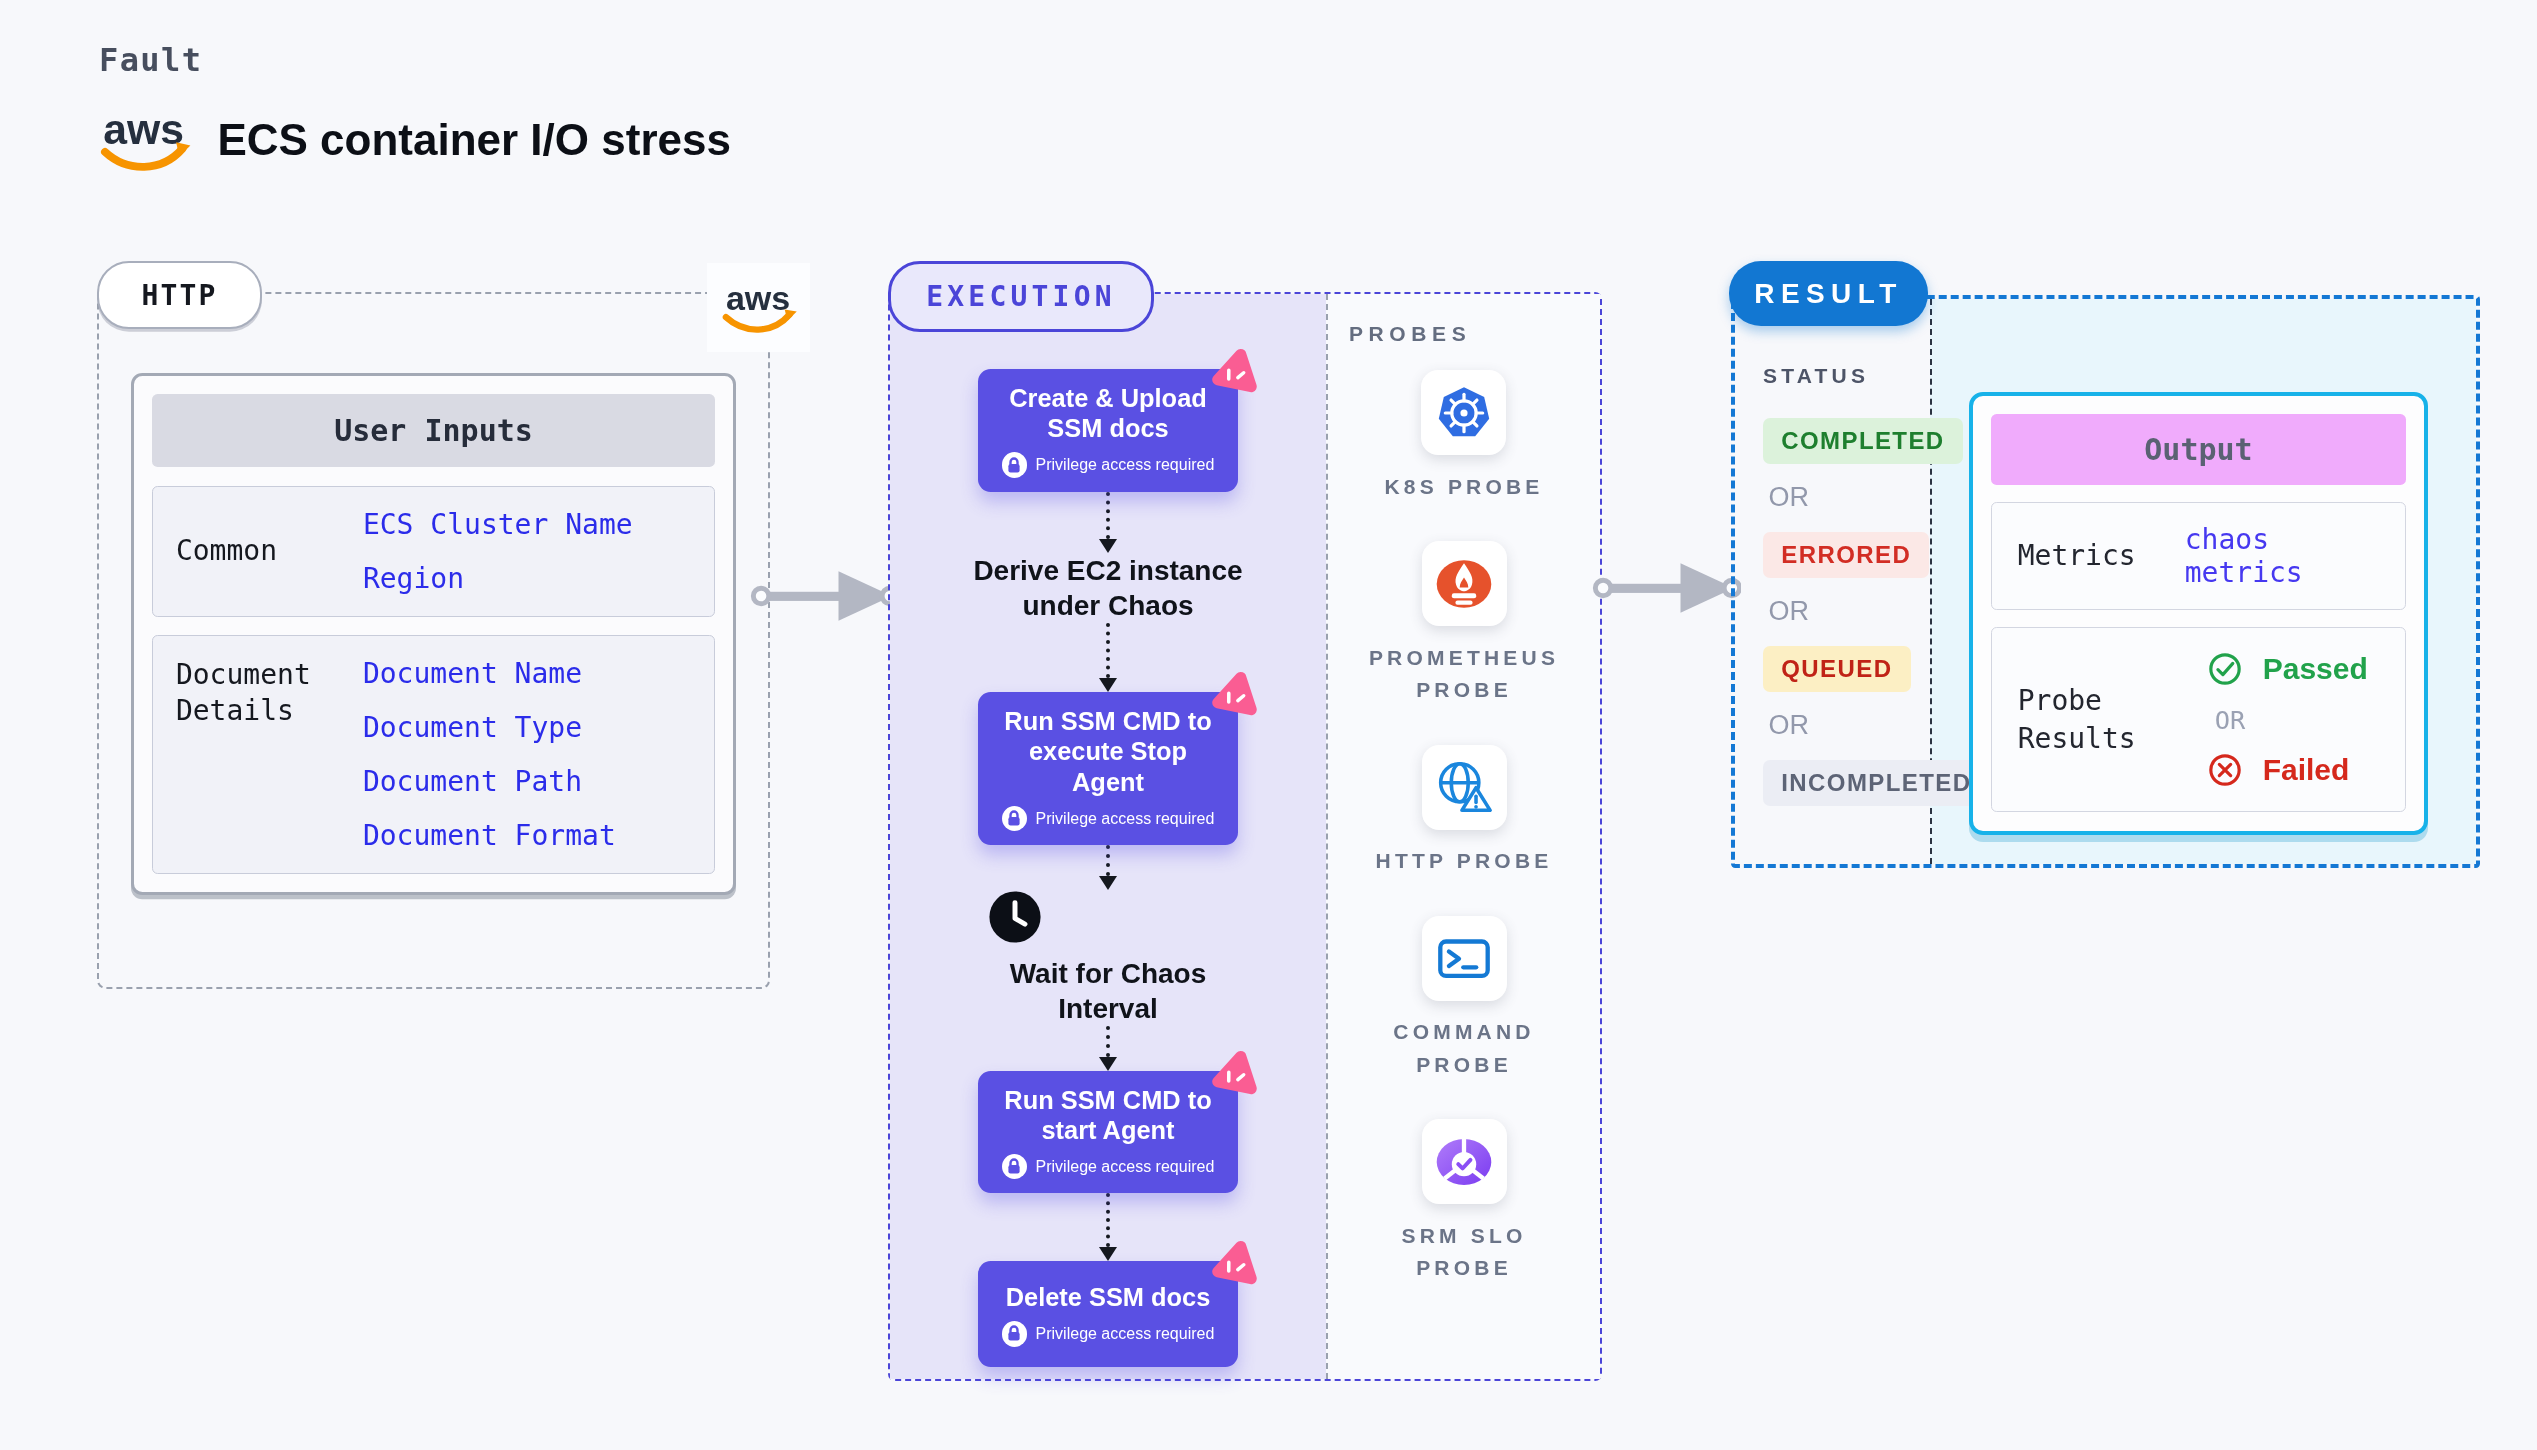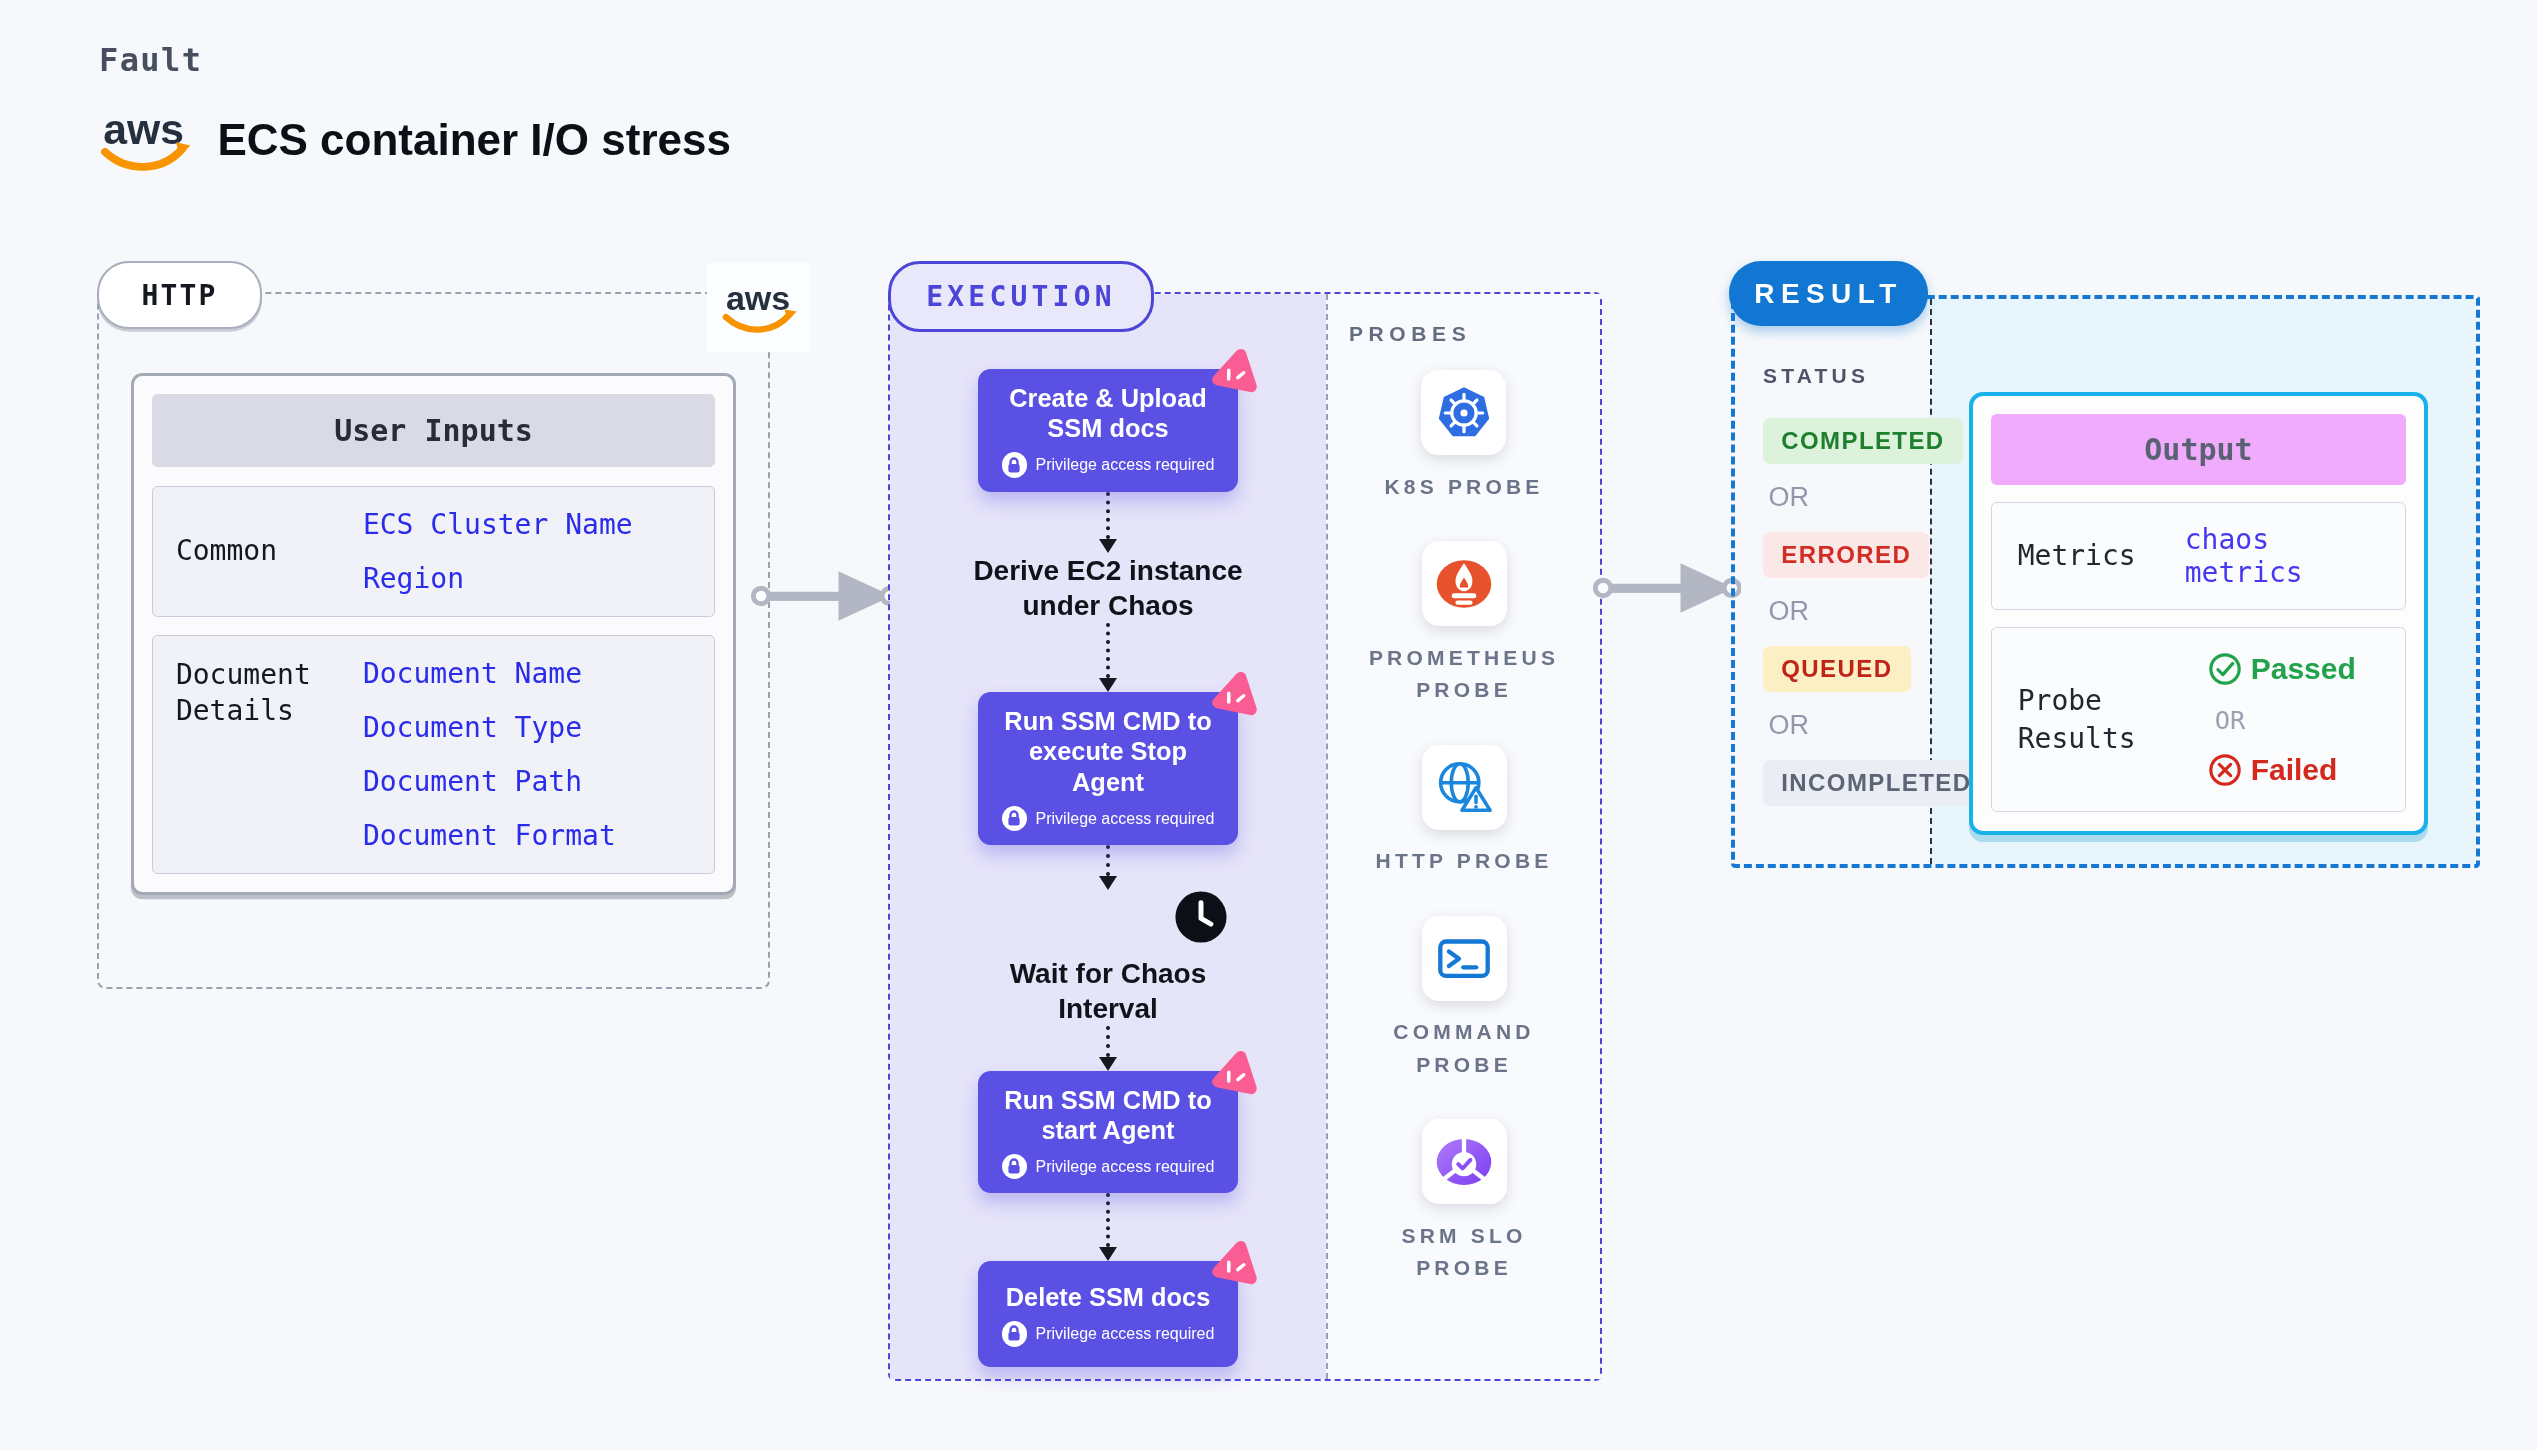--- a/index.html
+++ b/index.html
@@ -47,21 +47,21 @@
   .priv{display:flex;align-items:center;gap:8.5px;}
   .priv-circle{width:25.4px;height:25.4px;border-radius:50%;background:#fff;display:flex;align-items:center;justify-content:center;flex:none;}
   .priv-text{font:400 16px "Liberation Sans",sans-serif;color:#fff;}
   .chaos-badge{position:absolute;top:-21px;right:-21px;}
   .darrow{display:flex;flex-direction:column;align-items:center;}
   .dline{flex:1 1 auto;width:0;border-left:4.2px dotted #15181f;}
   .dhead{width:0;height:0;border-left:9.2px solid transparent;border-right:9.2px solid transparent;border-top:14px solid #15181f;}
   .flow-note{font:700 28px "Liberation Sans",sans-serif;color:#10131a;text-align:center;line-height:1.25;}
   .derive-note{max-width:332px;}
   .wait-note{max-width:240px;margin-top:11.3px;}
-  .wait-node{display:flex;flex-direction:column;align-items:flex-end;}
+  .wait-node{display:flex;flex-direction:column;align-items:flex-start;}
 
   
   .probes-heading{position:absolute;top:28px;left:21px;font:700 21px "Liberation Sans",sans-serif;color:#646d80;letter-spacing:5.6px;}
   .probes-list{position:absolute;top:76px;left:0;right:0;display:flex;flex-direction:column;align-items:center;gap:38px;}
   .probe{display:flex;flex-direction:column;align-items:center;gap:15.5px;}
   .probe-card{width:85px;height:85px;background:#ffffff;border-radius:17px;
               box-shadow:0 4.2px 12.7px rgba(60,70,90,.16);display:flex;align-items:center;justify-content:center;}
   .probe-name{font:700 21px "Liberation Sans",sans-serif;color:#6b7488;letter-spacing:4.2px;text-align:center;line-height:1.55;max-width:191px;}
 
   
@@ -81,21 +81,21 @@
 
   .output-card{left:1969px;top:392px;width:459px;background:#fdfdfe;border:4.2px solid #17b2e9;border-radius:14px;
                padding:18.3px;box-sizing:border-box;box-shadow:0 7px 0 rgba(23,150,200,.28);}
   .output-header{height:71px;background:#f0abfc;border-radius:5.6px;font:600 30px "DejaVu Sans Mono",monospace;color:#5a6173;}
   .output-row{margin-top:17px;background:#fbfcfe;border:1.4px solid #d3d6e1;border-radius:5.6px;
               display:flex;align-items:center;padding:20px 25.4px;box-sizing:border-box;}
   .metrics-label,.probe-results-label{font:400 28px "DejaVu Sans Mono",monospace;color:#23262f;line-height:1.35;}
   .probe-results-label{max-width:148px;}
   .metrics-value{font:400 28px "DejaVu Sans Mono",monospace;color:#4638f0;margin-left:49px;}
   .pr-right{display:flex;flex-direction:column;gap:18.3px;margin-left:42px;padding:4.2px 0;}
-  .pr-row{display:flex;gap:9px;}
+  .pr-row{display:flex;gap:21px;}
   .pr-passed{font:700 30px "Liberation Sans",sans-serif;color:#21a24b;}
   .pr-failed{font:700 30px "Liberation Sans",sans-serif;color:#d5281c;}
   .pr-or{font:400 25.4px "DejaVu Sans Mono",monospace;color:#9aa1b3;margin-left:7px;}
 </style>
 </head>
 <body>
 
 <div class="canvas">
 
   <div class="abs kicker">Fault</div>

